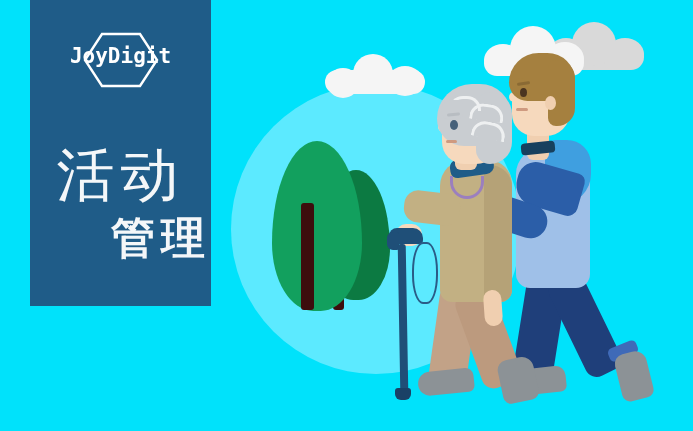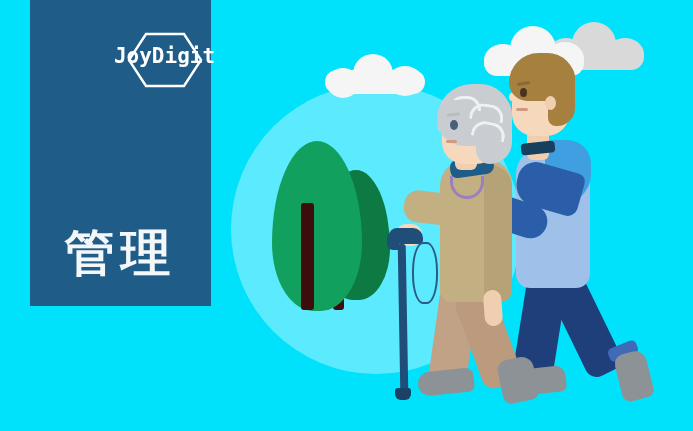--- a/index.html
+++ b/index.html
@@ -24,21 +24,21 @@
 
   
   .tree-crown{position:absolute;border-radius:50% 50% 46% 46% / 60% 60% 40% 40%;}
   .tree-trunk{position:absolute;border-radius:3px;background:#3d0d0d;}
 
   
   #panel{
     position:absolute;left:30px;top:0;width:181px;height:306px;
     background:#1f5c88;
   }
-  .logo-wrap{position:absolute;left:0;top:30px;width:181px;height:62px;margin-left:44px;}
+  .logo-wrap{position:absolute;left:0;top:30px;width:181px;height:62px;}
   .hexagon{
     position:absolute;left:50%;top:2px;transform:translateX(-50%);
     width:76px;height:56px;
   }
   .logo-text{
     position:absolute;left:0;top:14px;width:181px;text-align:center;
     color:#fff;font-family:"DejaVu Sans Mono","Liberation Mono",monospace;
     font-size:21px;font-weight:bold;letter-spacing:0px;
     white-space:nowrap;
   }
@@ -46,21 +46,21 @@
     position:absolute;left:0;top:92px;width:181px;text-align:center;
     color:#fff;font-size:23px;font-weight:bold;letter-spacing:2px;
     font-family:"DejaVu Sans","Liberation Sans",sans-serif;
   }
   .title-line{
     position:absolute;left:0;width:181px;text-align:center;color:#f4f7f9;
     font-family:"DejaVu Sans","Liberation Sans",sans-serif;
     letter-spacing:6px;line-height:1;
   }
   .title-1{top:146px;font-size:58px;font-weight:300;}
-  .title-2{top:228px;font-size:50px;font-weight:bold;}
+  .title-2{top:216px;font-size:44px;font-weight:bold;text-align:right;}
 
   
   .shape{position:absolute;}
 </style>
 </head>
 <body>
 
 <div id="stage">
 
   <div class="bg-cyan"></div>
@@ -231,16 +231,17 @@
   <div id="panel">
 
     <div class="logo-wrap">
       <svg class="hexagon" viewBox="0 0 76 56">
         <polygon points="19,2 57,2 74,28 57,54 19,54 2,28" fill="none" stroke="#ffffff" stroke-width="2.4"></polygon>
       </svg>
       <div class="logo-text">JoyDigit</div>
     </div>
 
 
+    <div class="title-line title-1">活动</div>
     <div class="title-line title-2">管理</div>
   </div>
 
 </div>
 
 </body></html>

